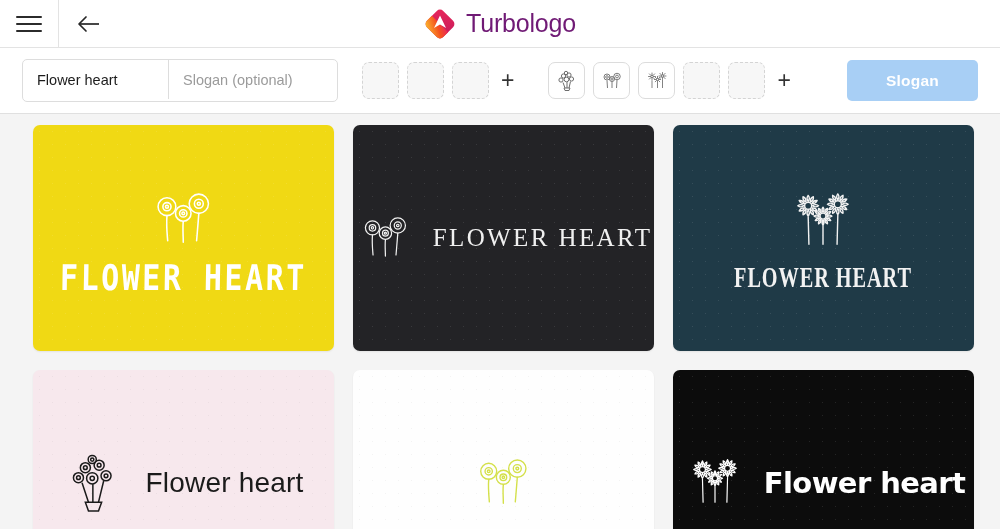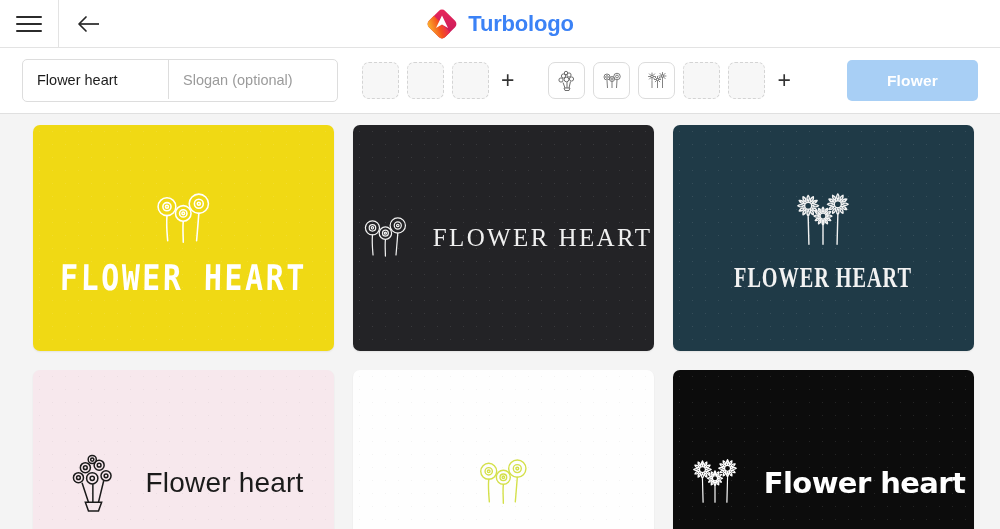--- a/index.html
+++ b/index.html
@@ -55,24 +55,24 @@
     top: 0;
     height: 47px;
     display: flex;
     align-items: center;
     justify-content: center;
     gap: 10px;
     pointer-events: none;
   }
   .brand-mark { width: 32px; height: 32px; display: block; }
   .brand-name {
-    font-size: 22px;
-    color: #3b82f6;
+    font-size: 25px;
+    color: #701a75;
     letter-spacing: -0.2px;
-    font-weight: 700;
+    font-weight: 400;
   }
 
   
   #toolbar {
     height: 66px;
     background: #ffffff;
     border-bottom: 1px solid #e0e0e0;
     display: flex;
     align-items: center;
     padding: 0 22px;
@@ -364,21 +364,21 @@
           </g>
           <path d="M14 23 L14 38 M25 28 L25 38 M35 22 L35 38"></path>
         </g>
       </svg>
     </div>
     <div class="slot empty"></div>
     <div class="slot empty"></div>
     <div class="plus">+</div>
   </div>
 
-  <button id="refresh-button">Flower</button>
+  <button id="refresh-button">Slogan</button>
 </div>
 
 <div id="gallery">
     <div class="logo-card" style="background: rgb(240, 217, 20);">
       <div class="dots"></div>
       <div class="card-inner">
         <div class="stack">
           <div style="line-height: 0;"><svg width="78" height="74.1" viewBox="0 0 100 100">
     <g fill="none" stroke="#ffffff" stroke-width="2.1" stroke-linecap="round">
       <circle cx="27" cy="32" r="12"></circle>

